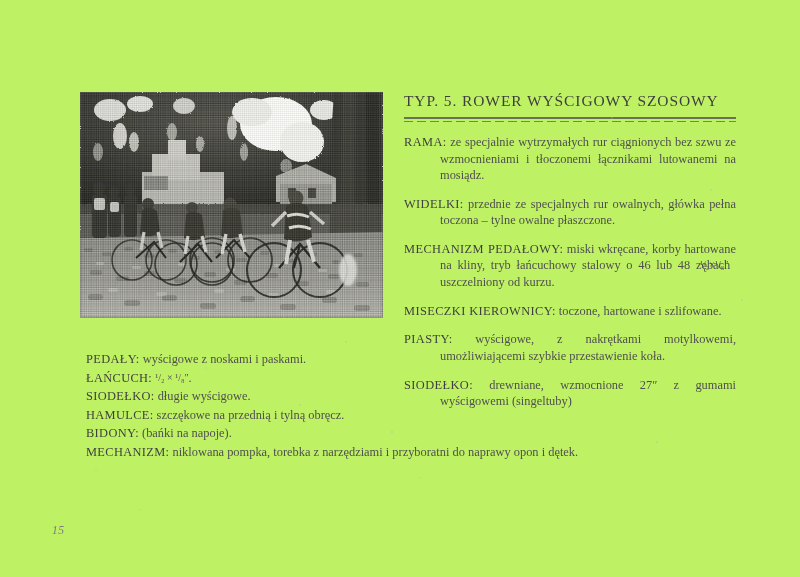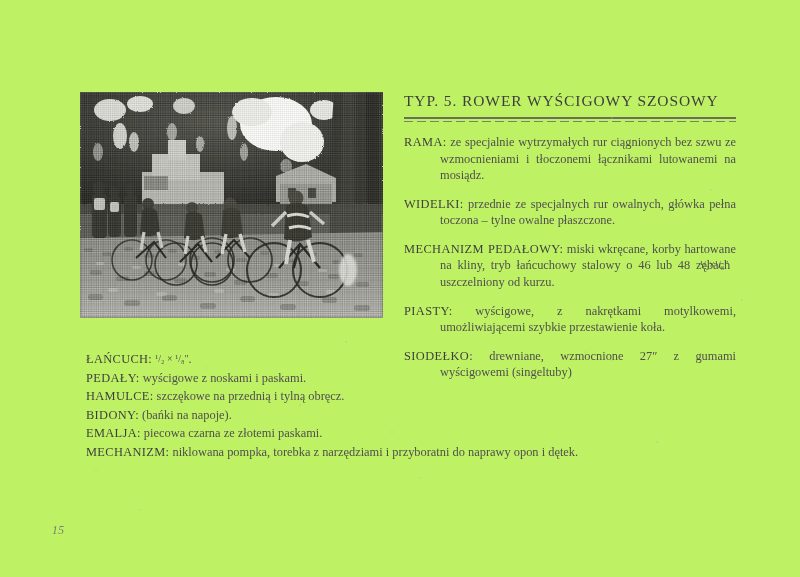--- a/index.html
+++ b/index.html
@@ -354,53 +354,56 @@
     </p>
 
     <p class="spec-item">
       <span class="term">WIDELKI:</span><span> przednie ze specjalnych rur owalnych, główka pełna toczona – tylne owalne płaszczone.</span>
     </p>
 
     <p class="spec-item">
       <span class="term">MECHANIZM PEDAŁOWY:</span><span> miski wkręcane, korby hartowane na kliny, tryb łańcuchowy stalowy o 46 lub 48 zębach </span><span class="frac">¹/₂×¹/₈″</span><span> uszczelniony od kurzu.</span>
     </p>
 
+    <p class="spec-item">
+      <span class="term">MISECZKI KIEROWNICY:</span><span> toczone, hartowane i szlifowane.</span>
+    </p>
 
     <p class="spec-item">
       <span class="term">PIASTY:</span><span> wyścigowe, z nakrętkami motylkowemi, umożliwiającemi szybkie przestawienie koła.</span>
     </p>
 
     <p class="spec-item">
       <span class="term">SIODEŁKO:</span><span> drewniane, wzmocnione </span><span>27″</span><span> z gumami wyścigowemi (singeltuby)</span>
     </p>
   </div>
 
   <div class="bottom-list">
 
     <div class="list-line">
+      <span class="term">PEDAŁY:</span><span> wyścigowe z noskami i paskami.</span>
+    </div>
+
+    <div class="list-line">
       <span class="term">ŁAŃCUCH:</span><span> </span><span class="frac">¹/₂ × ¹/₈″</span><span>.</span>
     </div>
 
-    <div class="list-line">
-      <span class="term">PEDAŁY:</span><span> wyścigowe z noskami i paskami.</span>
-    </div>
-
-
+
+    <div class="list-line">
+      <span class="term">SIODEŁKO:</span><span> długie wyścigowe.</span>
+    </div>
 
     <div class="list-line">
       <span class="term">HAMULCE:</span><span> szczękowe na przednią i tylną obręcz.</span>
     </div>
 
     <div class="list-line">
       <span class="term">BIDONY:</span><span> (bańki na napoje).</span>
     </div>
 
-    <div class="list-line">
-      <span class="term">EMALJA:</span><span> piecowa czarna ze złotemi paskami.</span>
-    </div>
 
     <div class="list-line">
       <span class="term">MECHANIZM:</span><span> niklowana pompka, torebka z narzędziami i przyboratni do naprawy opon i dętek.</span>
     </div>
   </div>
 
   <div class="folio">15</div>
 
   <svg class="speckle" viewBox="0 0 800 577">
     <g fill="#b9b9b4">

